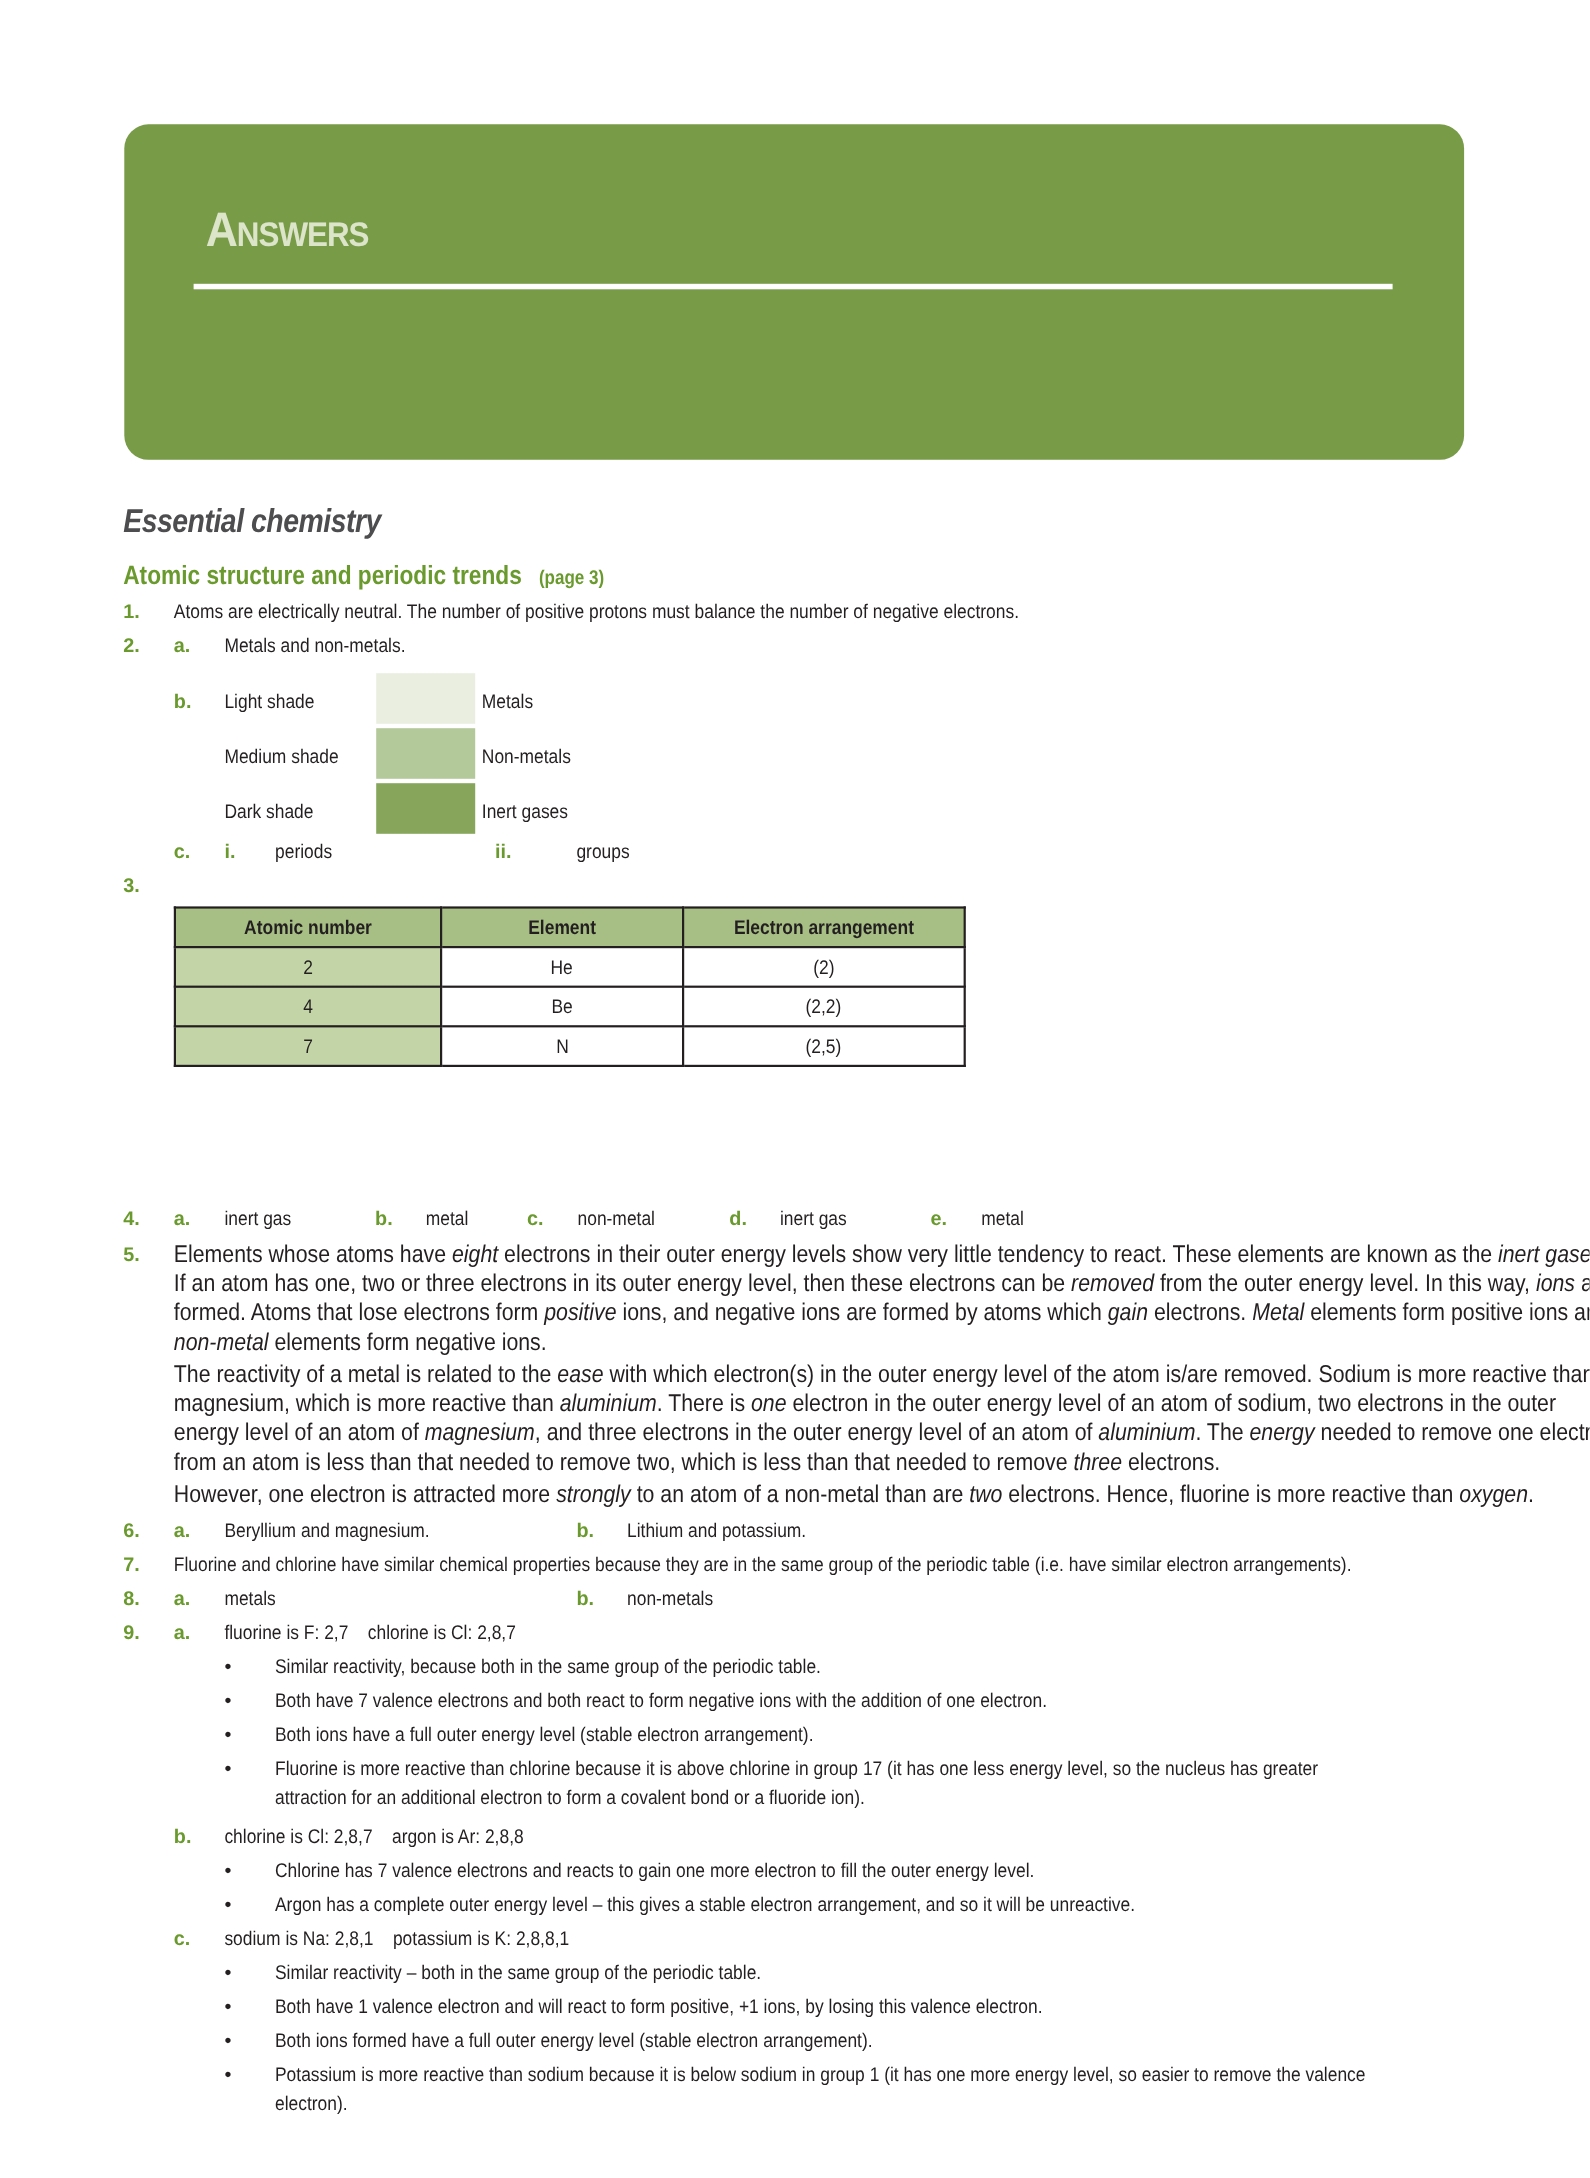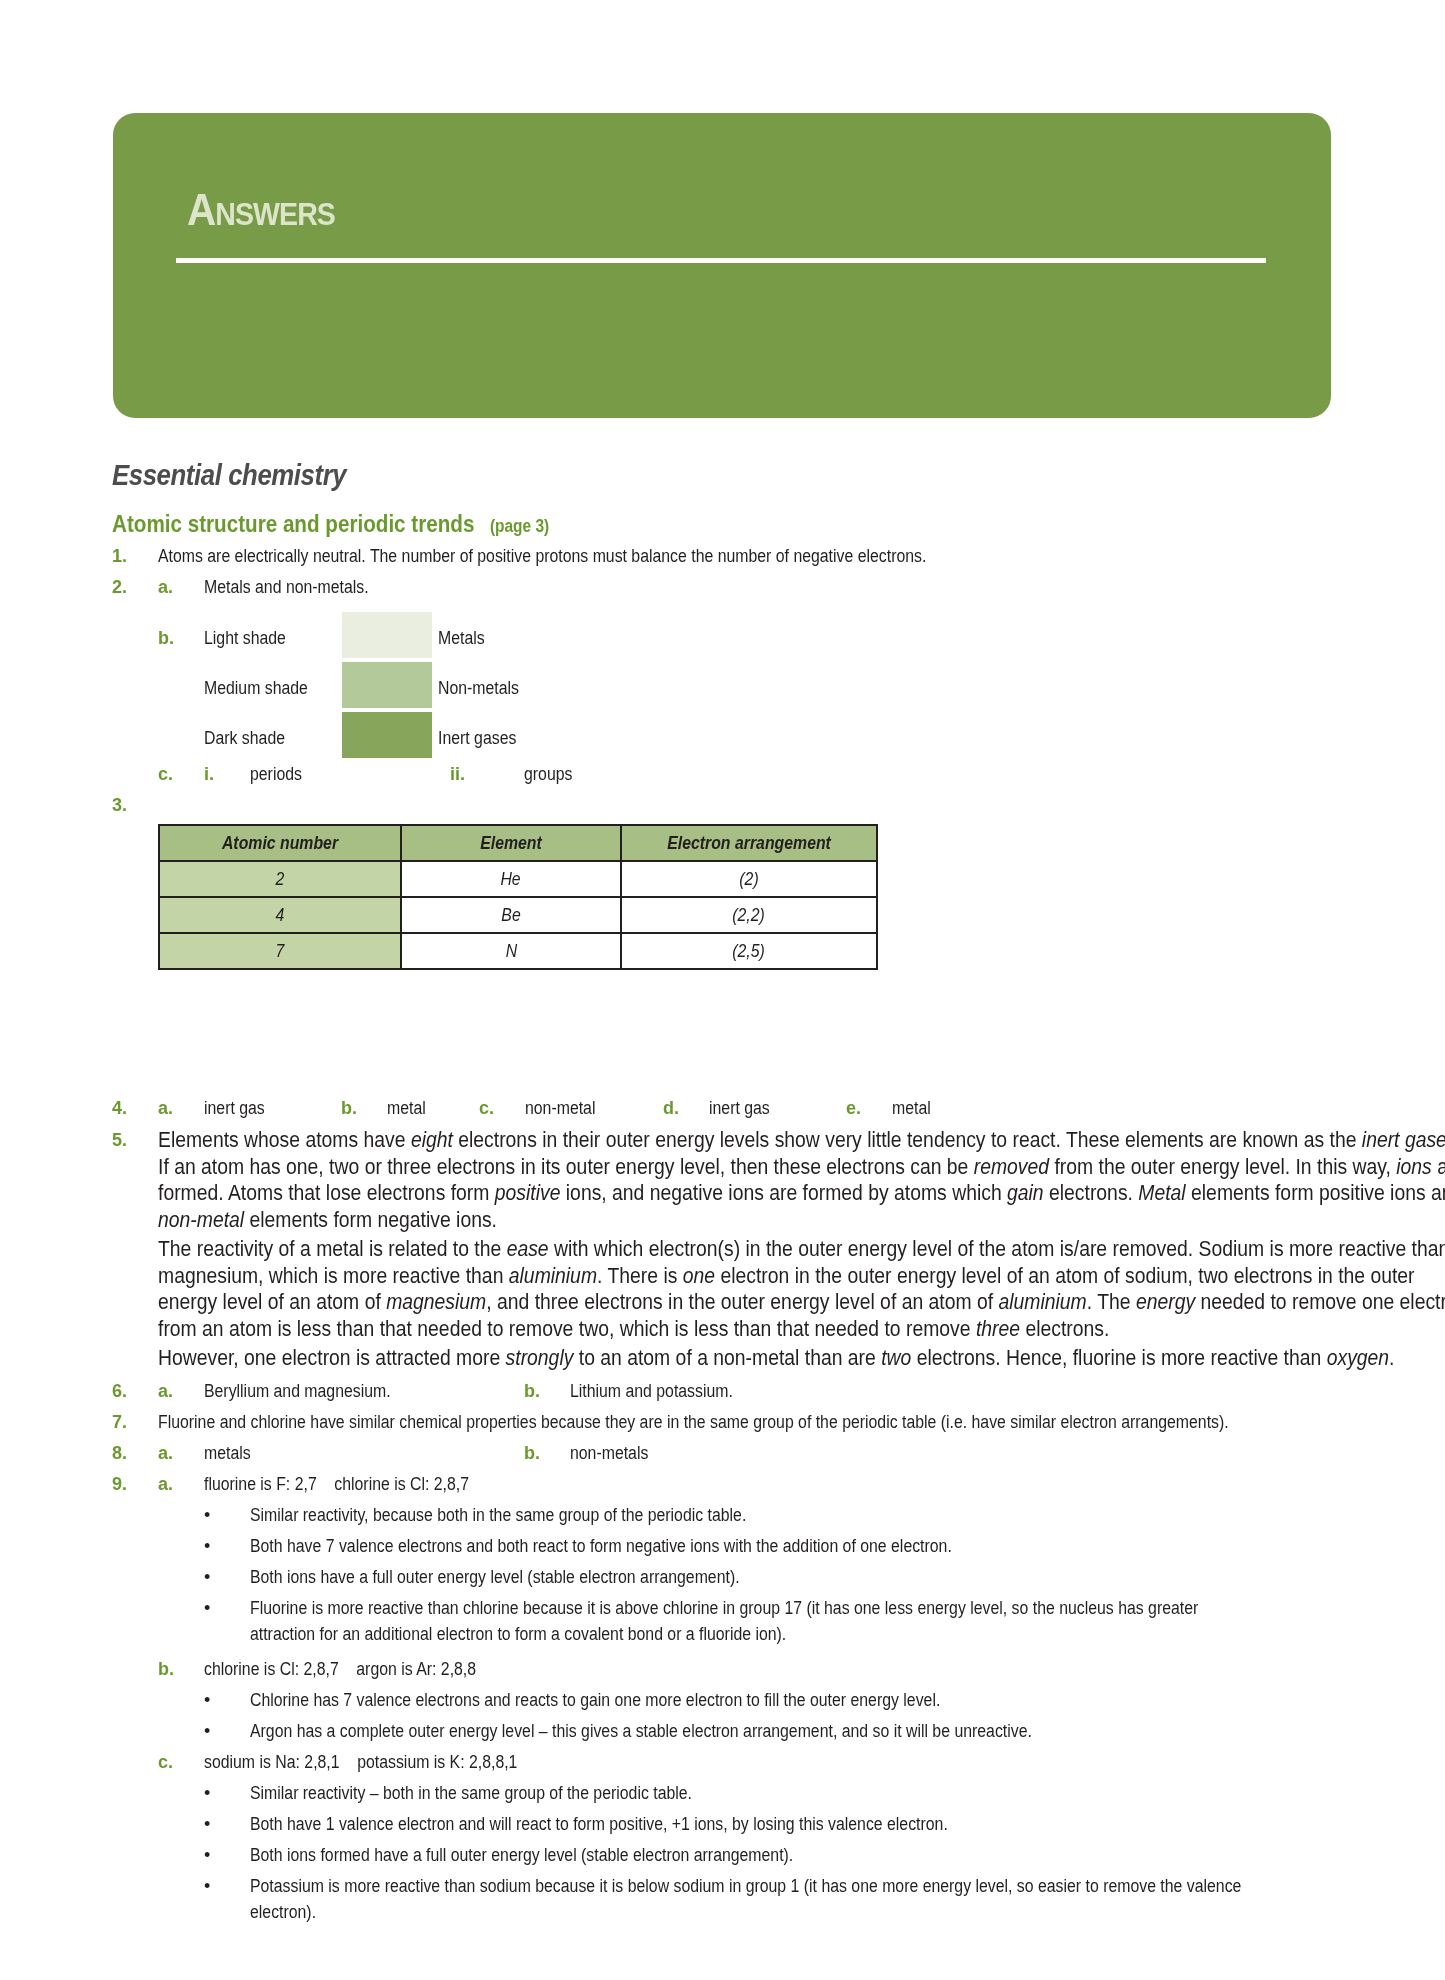--- a/index.html
+++ b/index.html
@@ -15,21 +15,21 @@
          color:#4d4d4f; transform:scaleX(0.86); transform-origin:left; letter-spacing:-0.5px; }
   .sub { position:absolute; left:112px; top:510px; font-size:24px; font-weight:bold; color:#6a9a2e;
          transform:scaleX(0.86); transform-origin:left; white-space:nowrap; }
   .sub .pg { font-size:18px; margin-left:18px; }
   .t { position:absolute; font-size:18px; line-height:26.5px; white-space:nowrap;
        transform:scaleX(0.88); transform-origin:left; }
   .n { position:absolute; font-size:18px; font-weight:bold; color:#6a9a2e; line-height:26.5px; }
   .para { position:absolute; left:158px; width:1165px; font-size:22px; line-height:26.5px; }
   .para p { margin:0; white-space:nowrap; transform:scaleX(0.88); transform-origin:left; }
   .sw { position:absolute; left:342px; width:90px; }
-  table.tb { position:absolute; left:158px; top:824px; border-collapse:collapse;font-style:italic; }
+  table.tb { position:absolute; left:158px; top:824px; border-collapse:collapse; }
   table.tb td, table.tb th { border:2px solid #231f20; height:34px; padding:0; text-align:center;
        font-size:18px; font-weight:normal; }
   table.tb th { background:#a7bf84; font-weight:bold; color:#231f20; }
   table.tb td.c1 { background:#c3d4a6; }
   .cell-txt { display:inline-block; transform:scaleX(0.88); }
   .bul { position:absolute; left:204px; font-size:18px; line-height:26.5px; }
   .btxt { position:absolute; left:250px; font-size:18px; line-height:26.5px; white-space:nowrap;
           transform:scaleX(0.88); transform-origin:left; }
 </style>
 </head>

